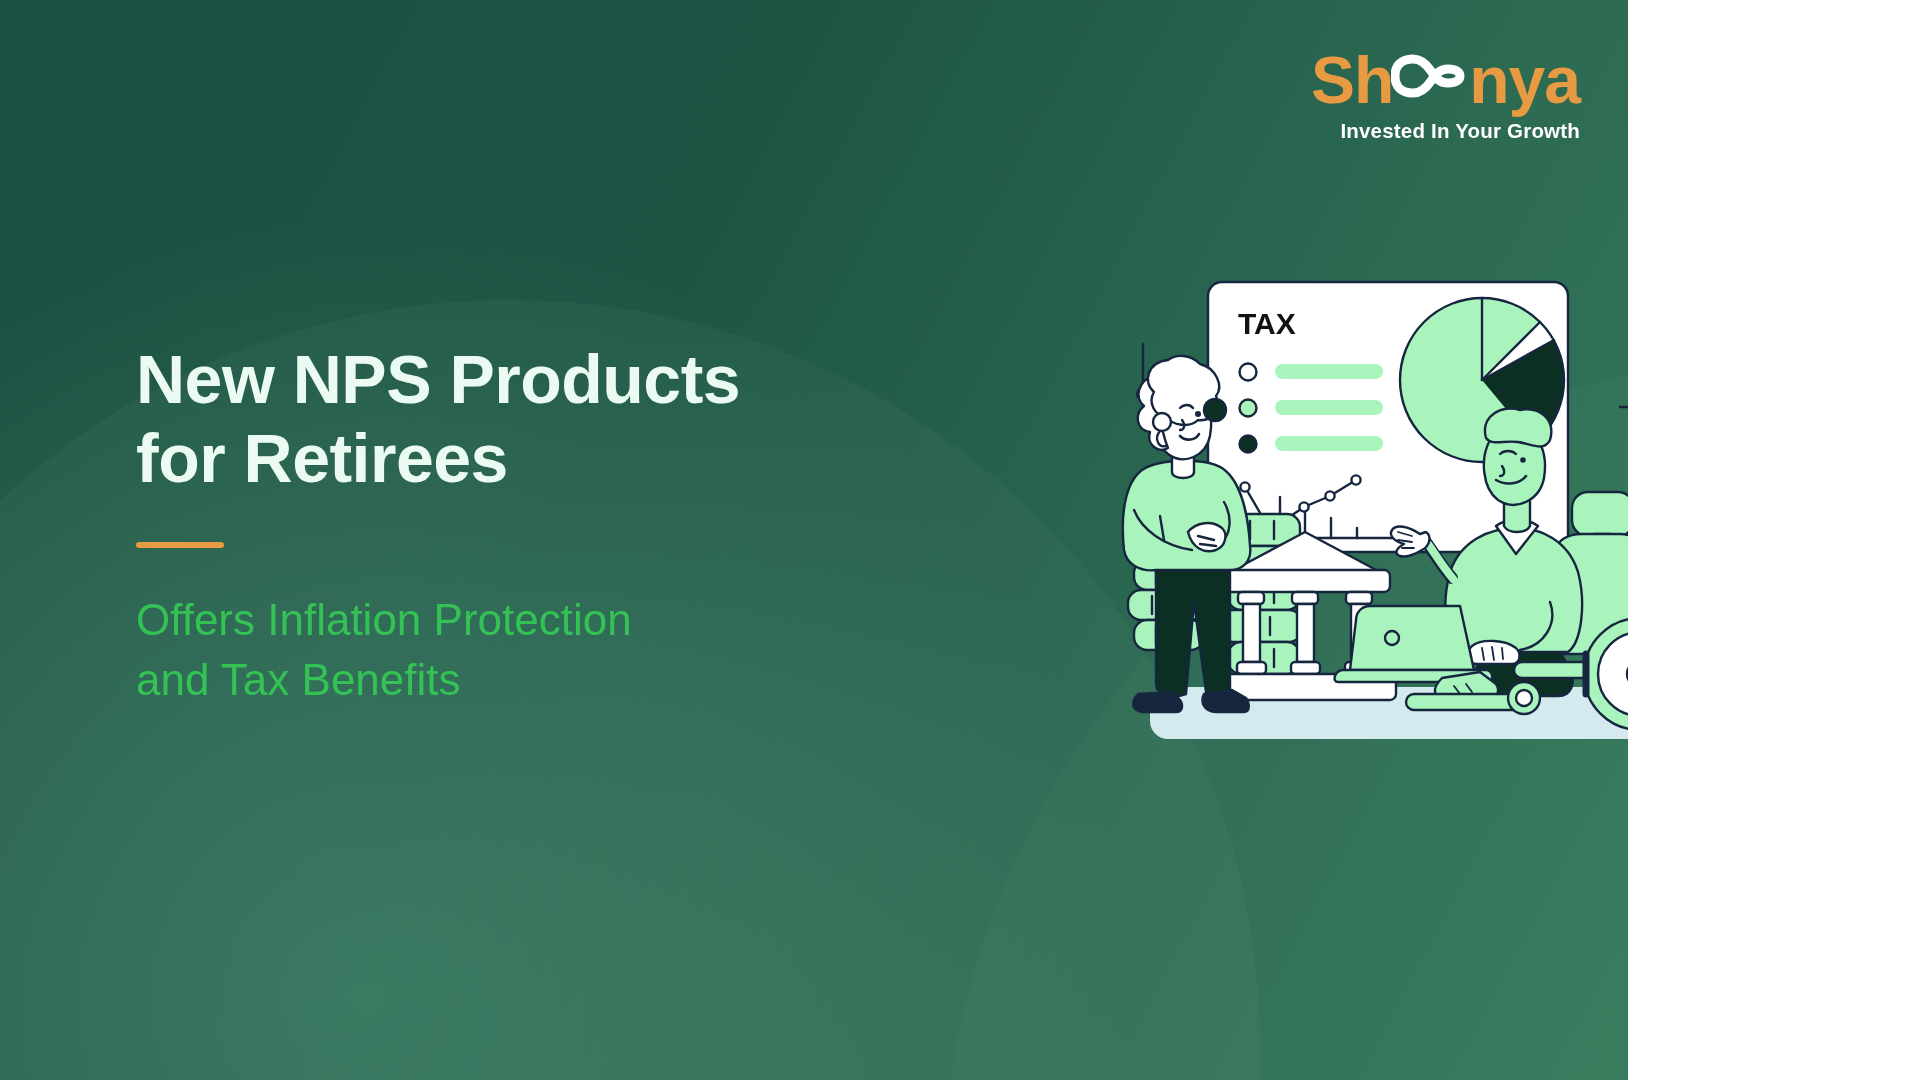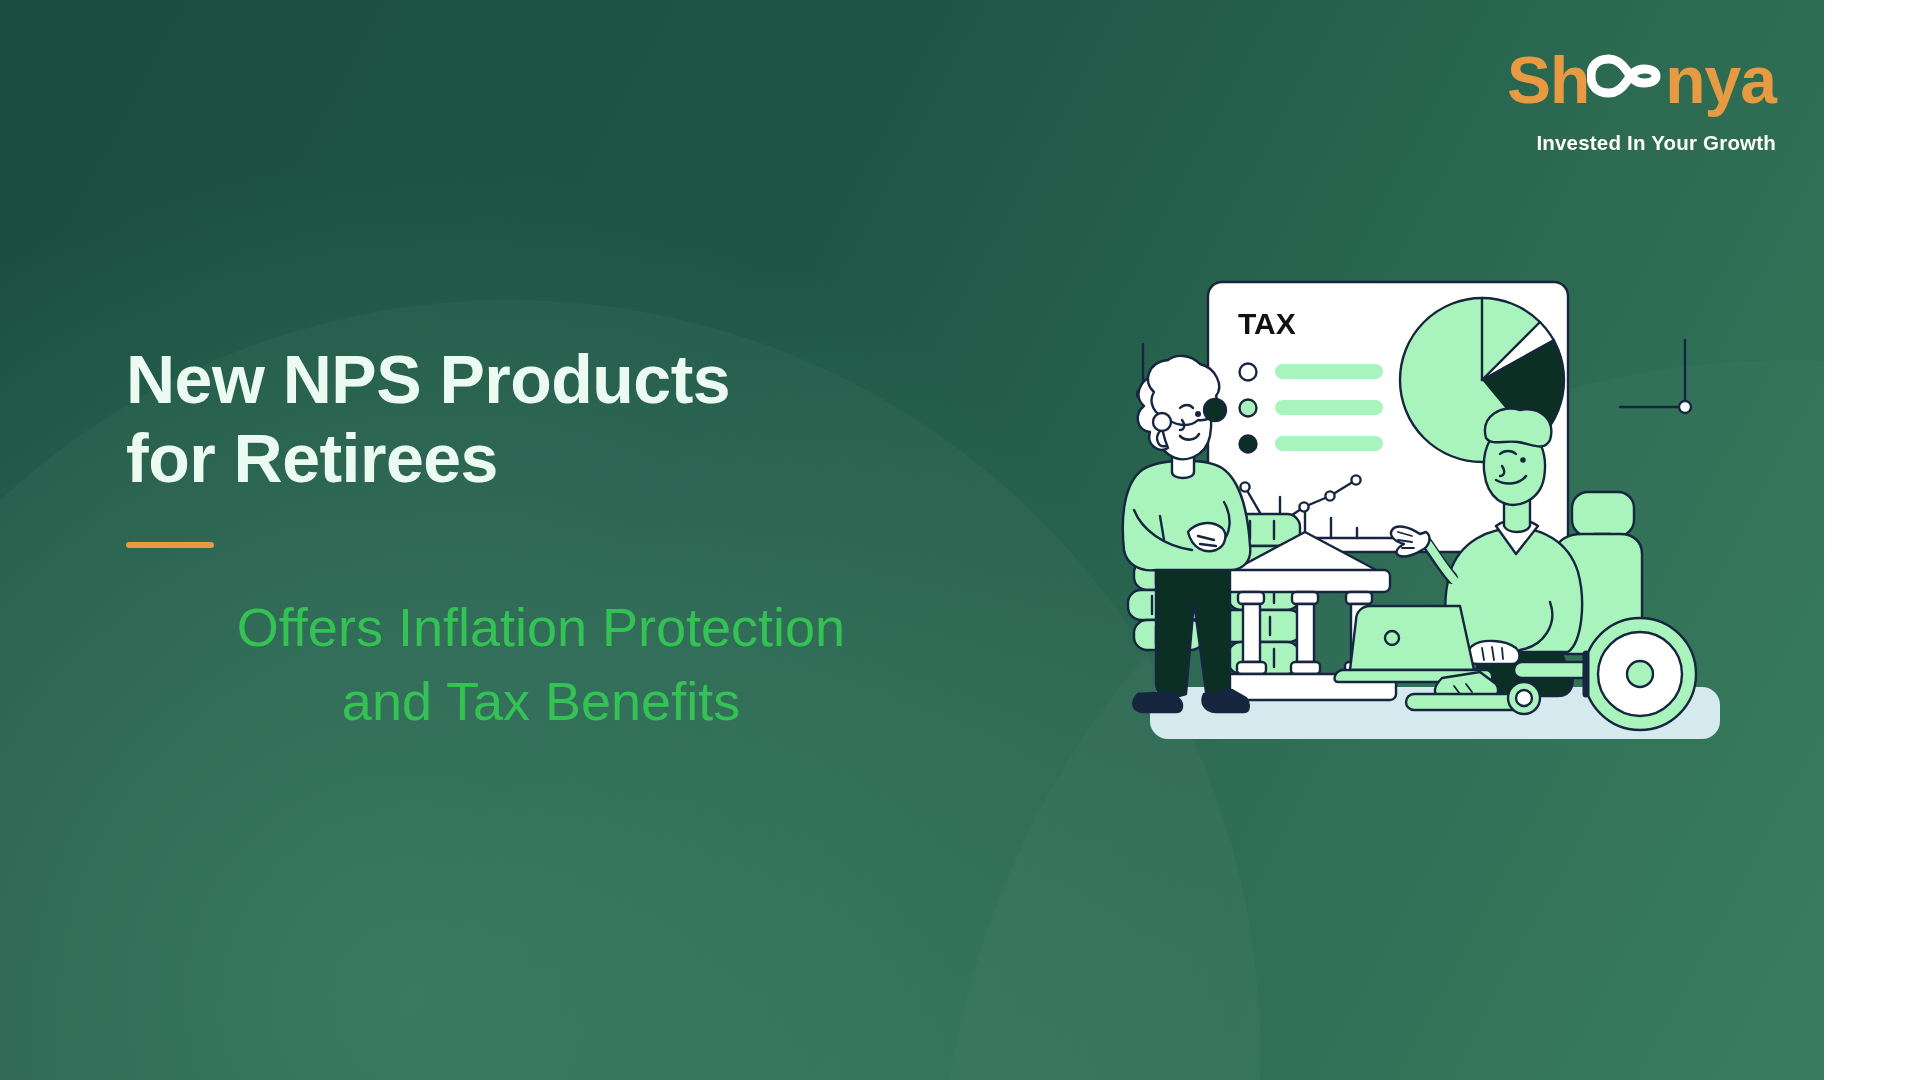--- a/index.html
+++ b/index.html
@@ -3,21 +3,21 @@
 <meta charset="utf-8">
 <style>
   * { margin:0; padding:0; box-sizing:border-box; }
   html, body {
     width:1920px; height:1080px;
     overflow:hidden;
     font-family:"Liberation Sans", sans-serif;
   }
   #stage {
     position:relative;
-    width:1824px; height:1080px;
+    width:1628px; height:1080px;
     background:#1c5244;
     overflow:hidden;
     padding-left:48px;
   }
   
   .bg-grad {
     position:absolute; inset:0;
     background:
       radial-gradient(circle at 22% 92%, rgba(76,150,116,0.50) 0%, rgba(76,150,116,0.28) 26%, rgba(76,150,116,0.0) 48%),
       linear-gradient(118deg, #1b4f41 0%, #1d5545 38%, #2c6a52 70%, #357a5c 100%);
@@ -42,40 +42,40 @@
     position:absolute; right:48px; top:48px;
     text-align:right;
   }
   .logo-word {
     font-size:66px; font-weight:700; letter-spacing:-1px;
     color:#e89a43; line-height:0.98;
     display:flex; align-items:center; justify-content:flex-end;
   }
   .logo-inf { display:inline-block; margin:0 -2px; }
   .logo-tag {
-    margin-top:18px;
+    margin-top:6px;
     font-size:20.5px; font-weight:600; color:#ffffff; letter-spacing:0.2px;
   }
 
   
-  .copy { position:absolute; left:126px; top:340px; width:830px; }
+  .copy { position:absolute; left:136px; top:340px; width:830px; }
   .headline {
     font-size:68px; font-weight:700; line-height:1.16;
     color:#ecfbf2; letter-spacing:-0.5px;
     white-space:pre-line;
   }
   .rule {
     margin-top:44px;
     width:88px; height:6px; border-radius:3px;
     background:#e89a43;
   }
   .subhead {
     margin-top:42px;
-    font-size:54px; font-weight:500; line-height:1.38;
-    color:#34c255; white-space:pre-line;text-align:center;
+    font-size:44px; font-weight:500; line-height:1.38;
+    color:#34c255; white-space:pre-line;
   }
 
   
   .illo { position:absolute; left:1120px; top:302px; width:640px; height:480px; }
   .illo svg { display:block; width:100%; height:100%; overflow:visible; }
 </style>
 </head>
 <body>
 
 <div id="stage">

